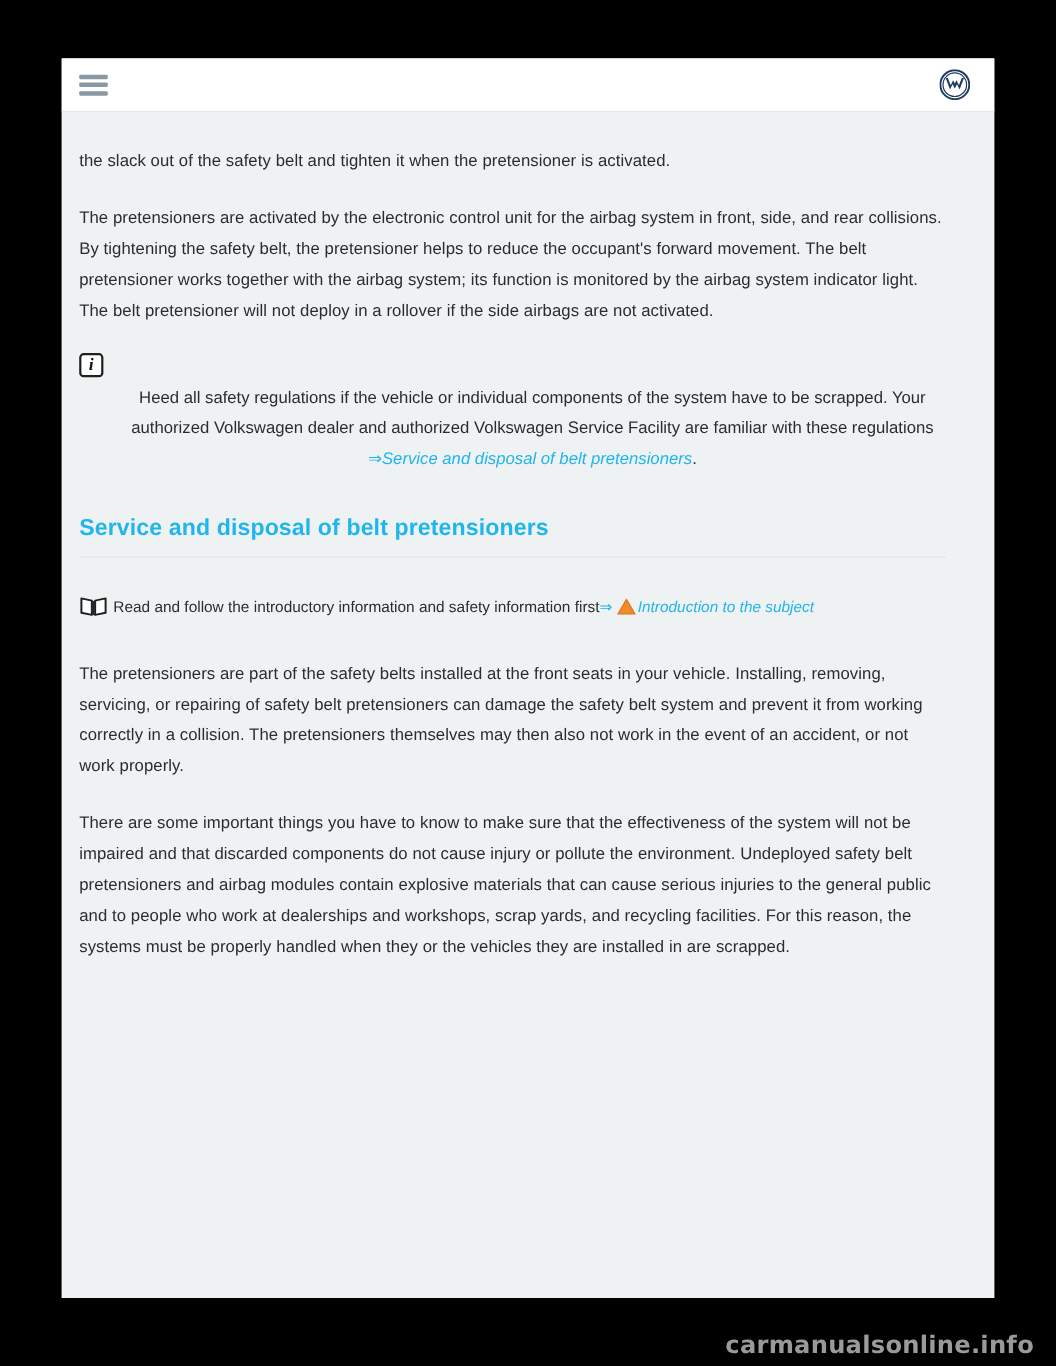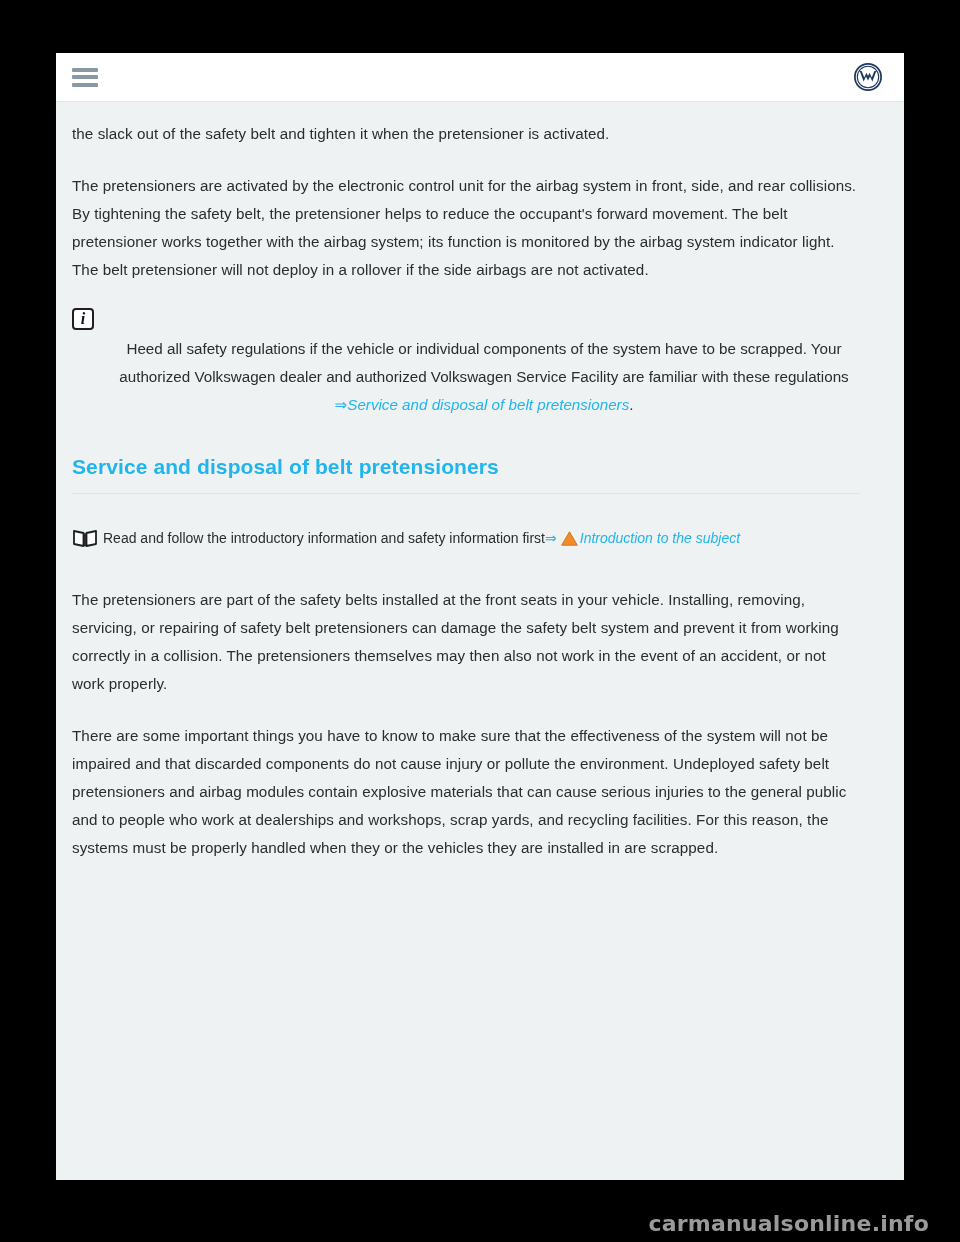--- a/index.html
+++ b/index.html
@@ -54,22 +54,23 @@
     border-radius: 1px;
   }
   .vw-logo {
     width: 28px;
     height: 28px;
     cursor: pointer;
   }
 
   
   #content {
-    padding: 16px 44px 0 16px;
+    padding: 5px 44px 0 16px;
     box-sizing: border-box;
+    margin-top: 24px;
   }
 
   p.body-text {
     font-size: 15.2px;
     line-height: 28px;
     color: #2a2d30;
     margin: 0 0 24px 0;
     letter-spacing: 0.005em;
   }
   p.body-text.first {
@@ -153,21 +154,21 @@
     cursor: pointer;
   }
   .arrow {
     color: #20b5ec;
     font-style: normal;
   }
 
   
   #watermark {
     position: absolute;
-    right: 31px;
+    right: 20px;
     bottom: 6px;
     font-size: 22px;
     font-weight: bold;
     color: #9a9a9a;
     letter-spacing: 0.01em;
     font-family: "DejaVu Sans", sans-serif;
   }
 </style>
 </head>
 <body>

